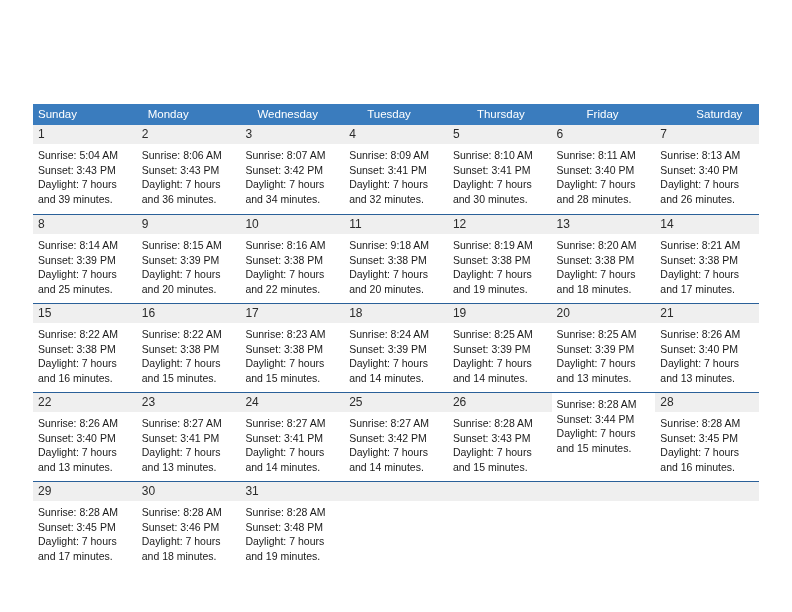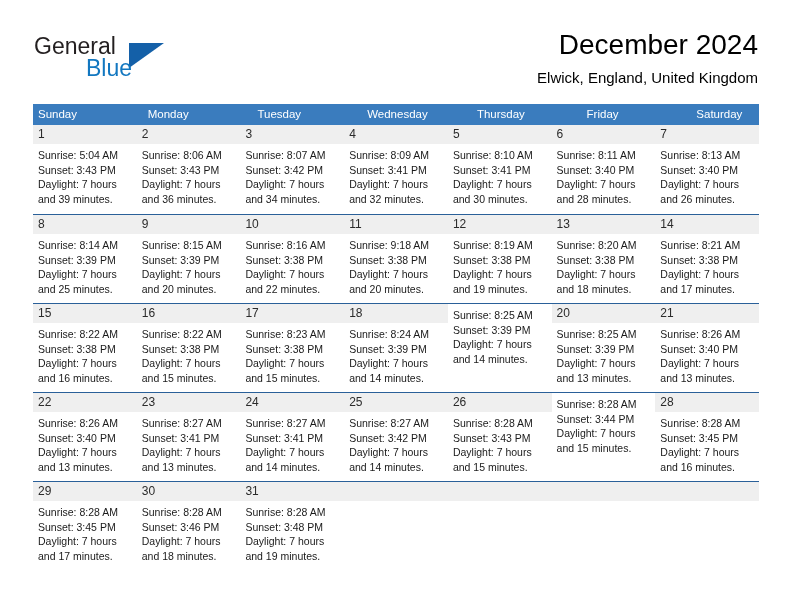--- a/index.html
+++ b/index.html
@@ -144,41 +144,27 @@
     line-height: 14.5px;
     color: #1a1a1a;
     white-space: nowrap;
   }
 </style>
 </head>
 <body>
 
 <div class="page">
 
-  <div class="header">
-
-    <div class="logo">
-      <span class="logo-general">General</span>
-      <span class="logo-triangle"></span>
-      <span class="logo-blue">Blue</span>
-    </div>
-
-    <div class="title-block">
-      <div class="month-title">December 2024</div>
-      <div class="location-title">Elwick, England, United Kingdom</div>
-    </div>
-
-  </div>
 
   <div class="calendar">
     <div class="cal-head" id="dow-row">
         <div class="dow">Sunday</div>
         <div class="dow">Monday</div>
+        <div class="dow">Wednesday</div>
         <div class="dow">Tuesday</div>
-        <div class="dow">Wednesday</div>
         <div class="dow">Thursday</div>
         <div class="dow">Friday</div>
         <div class="dow">Saturday</div>
       </div>
     <div id="weeks-container">
         <div class="week first">
           <div class="cell">
             <div class="daynum-band">1</div>
             <div class="cell-lines">
               <div>Sunrise: 5:04 AM</div>
@@ -338,20 +324,21 @@
           <div class="cell">
             <div class="daynum-band">18</div>
             <div class="cell-lines">
               <div>Sunrise: 8:24 AM</div>
               <div>Sunset: 3:39 PM</div>
               <div>Daylight: 7 hours</div>
               <div>and 14 minutes.</div>
             </div>
           </div>
           <div class="cell">
+            <div class="daynum-band">19</div>
             <div class="cell-lines">
               <div>Sunrise: 8:25 AM</div>
               <div>Sunset: 3:39 PM</div>
               <div>Daylight: 7 hours</div>
               <div>and 14 minutes.</div>
             </div>
           </div>
           <div class="cell">
             <div class="daynum-band">20</div>
             <div class="cell-lines">

